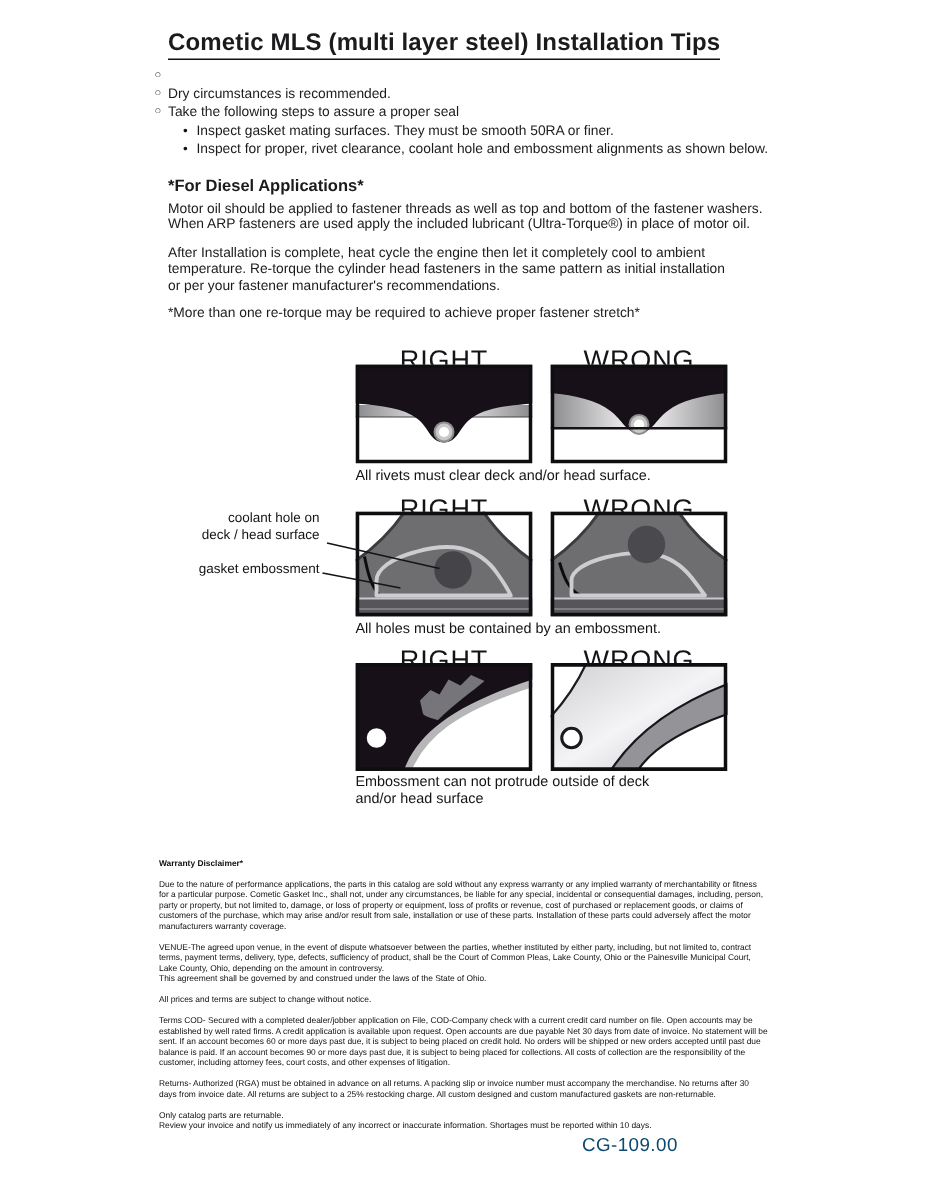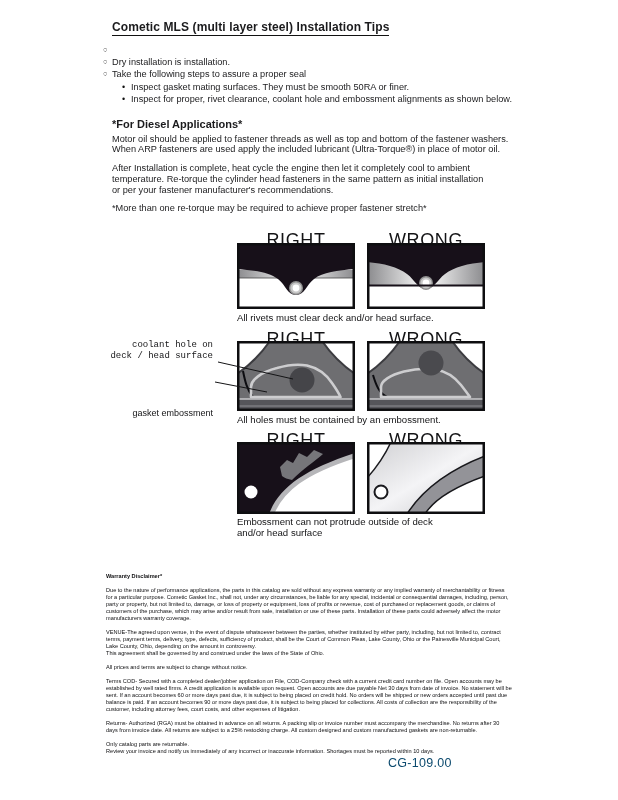--- a/index.html
+++ b/index.html
@@ -2,21 +2,21 @@
 <html><head>
 <meta charset="utf-8">
 <style>
   html,body { margin:0; padding:0; background:#ffffff; }
   .page {
     position:relative; width:618px; height:800px; background:#ffffff;
     font-family:"Liberation Sans", sans-serif; color:#1b1b1d; overflow:hidden;
   }
   .title {
     position:absolute; left:112px; top:20px;
-    font-size:12px; font-weight:bold; letter-spacing:0.1px;
+    font-size:16px; font-weight:bold; letter-spacing:0.1px;
     border-bottom:1.6px solid #111; padding-bottom:1px; display:inline-block;
   }
   .bullets { position:absolute; left:103px; top:44px; font-size:9.2px; line-height:12.2px; }
   .bullet-row { display:flex; align-items:flex-start; }
   .bullet-row.sub { margin-left:19px; }
   .marker { width:9px; flex:0 0 9px; font-size:7.5px; line-height:12.2px; color:#333; }
   .bullet-row.sub .marker { font-size:9px; color:#111; }
   .diesel-heading { position:absolute; left:112px; top:118px; font-size:11px; font-weight:bold; }
   .body-para { position:absolute; left:112px; width:420px; font-size:9.2px; line-height:10.4px; white-space:pre-line; }
   .para1 { top:134px; }
@@ -25,22 +25,22 @@
 
   .fig-label { position:absolute; width:118px; text-align:center; font-size:18px; letter-spacing:0.6px; color:#141416; }
   .fig-box { position:absolute; width:118px; }
   .fig-box svg { display:block; }
   .fig-caption { position:absolute; left:237px; font-size:9.6px; line-height:11px; color:#141416; white-space:pre-line; }
 
   .coolant-label, .embossment-label {
     position:absolute; left:95px; width:118px; text-align:right;
     font-size:9px; line-height:11px; color:#141416; white-space:pre-line;
   }
-  .coolant-label { top:340px;font-family:Liberation Mono, monospace; }
-  .embossment-label { top:374px;margin-top:34px; }
+  .coolant-label { top:340px; }
+  .embossment-label { top:374px; }
   .leader-overlay { position:absolute; left:205px; top:355px; z-index:5; }
 
   .warranty { position:absolute; left:106px; top:573px; width:406px; font-size:5.6px; line-height:7px; color:#101012; }
   .warranty h4 { margin:0 0 7px 0; font-size:5.6px; }
   .warranty p { margin:0 0 7px 0; white-space:pre-line; }
 
   .footer-code { position:absolute; left:388px; top:756px; font-size:12.5px; letter-spacing:0.3px; color:#0c4a6e; }
 </style>
 </head>
 <body>
@@ -48,21 +48,21 @@
 <div class="page">
 
   <div class="title">Cometic MLS (multi layer steel) Installation Tips</div>
 
   <div class="bullets">
     <div class="bullet-row">
       <span class="marker">○</span>
     </div>
     <div class="bullet-row">
       <span class="marker">○</span>
-      <span>Dry installation is installation.</span>
+      <span>Dry circumstances is recommended.</span>
     </div>
     <div class="bullet-row">
       <span class="marker">○</span>
       <span>Take the following steps to assure a proper seal</span>
     </div>
     <div class="bullet-row sub">
       <span class="marker">•</span>
       <span>Inspect gasket mating surfaces.  They must be smooth 50RA or finer.</span>
     </div>
     <div class="bullet-row sub">

